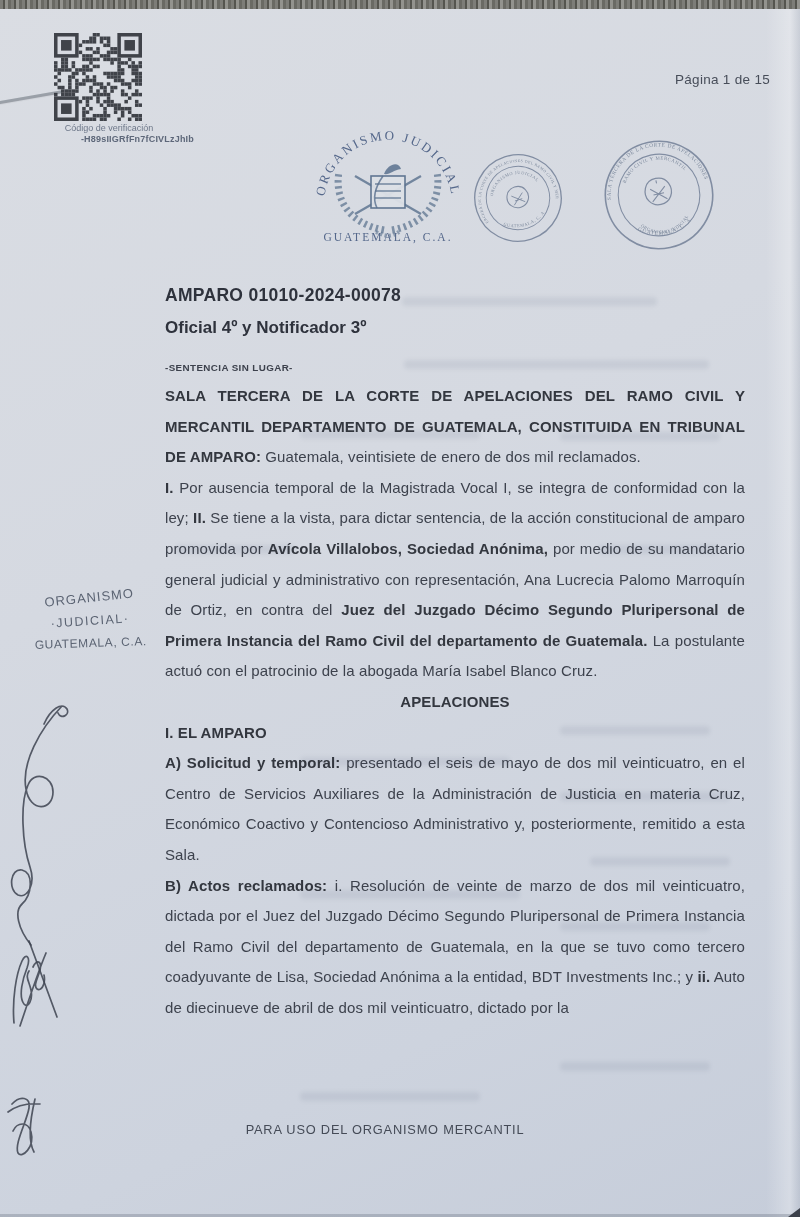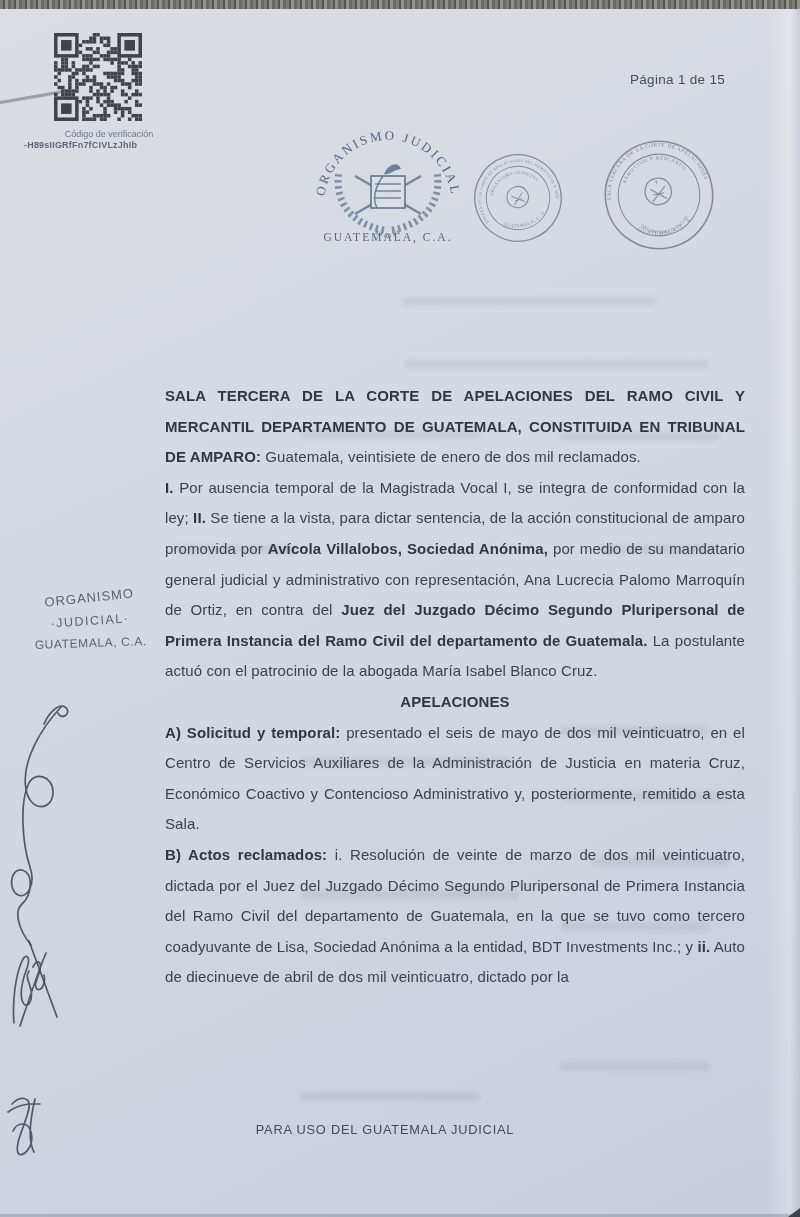--- a/index.html
+++ b/index.html
@@ -15,26 +15,26 @@
     background:linear-gradient(90deg,rgba(255,255,255,0) 0%,rgba(255,255,255,.28) 70%,rgba(160,168,182,.25) 100%);}
   .edge-bottom{position:absolute;left:0;bottom:0;width:100%;height:3px;background:rgba(110,118,132,.35);}
   .corner-nub{position:absolute;right:0;bottom:0;width:0;height:0;
     border-right:12px solid #3c414b;border-top:9px solid transparent;}
   .staple{position:absolute;left:-4px;top:96px;width:66px;height:2px;background:#9aa0a8;
     transform:rotate(-10deg);border-radius:2px;box-shadow:0 1px 1px rgba(80,85,95,.5);}
 
   
   .qr-wrap{position:absolute;left:36px;top:33px;width:170px;text-align:left;}
   .qr-svg{display:block;margin-left:14px;width:96px;height:88px;opacity:.88;}
-  .qr-label{margin-top:8px;width:170px;margin-left:-12px;text-align:center;
+  .qr-label{margin-top:2px;width:170px;margin-left:-12px;text-align:center;
     font-size:9px;color:#6d7789;line-height:11px;}
-  .qr-code-text{width:170px;margin-left:-12px;text-align:left;
+  .qr-code-text{width:170px;margin-left:-12px;text-align:right;
     font-size:9px;font-weight:bold;color:#5d6779;letter-spacing:.2px;}
 
-  .page-number{position:absolute;left:630px;top:72px;width:140px;text-align:left;
+  .page-number{position:absolute;left:630px;top:72px;width:140px;text-align:right;
     font-size:13.5px;color:#474d59;letter-spacing:.3px;}
 
   
   .emblem{position:absolute;left:298px;top:112px;width:180px;height:132px;}
   .emblem text{fill:#54678a;font-family:"Liberation Serif",serif;}
 
   .seal{position:absolute;opacity:.88;}
   .seal-small{left:470px;top:150px;width:96px;height:96px;transform:rotate(-18deg);}
   .seal-large{left:600px;top:136px;width:118px;height:118px;transform:rotate(-12deg);}
   .seal text{fill:#6f7d92;font-family:"Liberation Serif",serif;}
@@ -401,36 +401,42 @@
     <text font-size="4.2" letter-spacing=".4">
       <textPath href="#slMid" startOffset="50%" text-anchor="middle">ORGANISMO JUDICIAL</textPath>
     </text>
     <text font-size="5" letter-spacing=".8">
       <textPath href="#slBottom" startOffset="50%" text-anchor="middle">GUATEMALA, C. A.</textPath>
     </text>
     <path class="ring" d="M44,46 c4,-9 18,-9 22,0 c4,9 -2,18 -11,18 c-9,0 -15,-9 -11,-18 z" stroke-width="1.2"></path>
     <path d="M48,48 l14,12 M62,48 l-14,12 M50,54 h10 M55,44 v-3" stroke="#76839a" stroke-width="1" fill="none"></path>
   </svg>
 
+  <div class="title-block">
+    <div class="case-number">AMPARO 01010-2024-00078</div>
+    <div class="officer-line">Oficial 4º y Notificador 3º</div>
+    <div class="ruling-tag">-SENTENCIA SIN LUGAR-</div>
+  </div>
 
   <div class="doc-body">
     <p><b>SALA TERCERA DE LA CORTE DE APELACIONES DEL RAMO CIVIL Y MERCANTIL DEPARTAMENTO DE GUATEMALA, CONSTITUIDA EN TRIBUNAL DE AMPARO: </b><span>Guatemala, veintisiete de enero de dos mil reclamados.</span></p>
     <p><b>I.</b><span> Por ausencia temporal de la Magistrada Vocal I, se integra de conformidad con la ley; </span><b>II.</b><span> Se tiene a la vista, para dictar sentencia, de la acción constitucional de amparo promovida por </span><b>Avícola Villalobos, Sociedad Anónima,</b><span> por medio de su mandatario general judicial y administrativo con representación, Ana Lucrecia Palomo Marroquín de Ortiz, en contra del </span><b>Juez del Juzgado Décimo Segundo Pluripersonal de Primera Instancia del Ramo Civil del departamento de Guatemala.</b><span> La postulante actuó con el patrocinio de la abogada María Isabel Blanco Cruz.</span></p>
     <p class="center-head">APELACIONES</p>
+    <p class="sub-head">I. EL AMPARO</p>
     <p><b>A) Solicitud y temporal:</b><span> presentado el seis de mayo de dos mil veinticuatro, en el Centro de Servicios Auxiliares de la Administración de Justicia en materia Cruz, Económico Coactivo y Contencioso Administrativo y, posteriormente, remitido a esta Sala.</span></p>
     <p><b>B) Actos reclamados:</b><span> i. Resolución de veinte de marzo de dos mil veinticuatro, dictada por el Juez del Juzgado Décimo Segundo Pluripersonal de Primera Instancia del Ramo Civil del departamento de Guatemala, en la que se tuvo como tercero coadyuvante de Lisa, Sociedad Anónima a la entidad, BDT Investments Inc.; y </span><b>ii.</b><span> Auto de diecinueve de abril de dos mil veinticuatro, dictado por la</span></p>
   </div>
 
   <div class="margin-stamp">
     <div class="l1">ORGANISMO</div>
     <div class="l2">·JUDICIAL·</div>
     <div class="l3">GUATEMALA, C.A.</div>
   </div>
 
   <svg class="sig-layer" viewBox="0 0 800 1217">
     <path d="M44,724 c6,-14 18,-23 23,-15 c3,6 -6,11 -9,4 M62,706 C40,729 21,763 26,789 C30,813 53,811 53,792 C53,776 34,770 28,785 C20,803 22,843 30,867 C36,885 27,899 18,895 C8,890 10,868 22,870 C34,873 32,895 22,904 C14,911 18,929 31,945"></path>
     <path d="M29,941 L57,1017"></path>
     <path d="M14,1023 C12,1000 16,974 22,961 C26,952 31,957 27,968 C23,978 18,996 24,1004 C28,1009 33,1000 31,990 C29,981 25,977 29,971 M33,967 C37,959 42,961 40,970 C38,978 33,985 37,989 C41,992 46,984 44,975 M20,1026 C28,1002 38,972 46,953"></path>
     <path d="M12,1104 C20,1095 31,1097 29,1108 C27,1121 14,1144 18,1153 C22,1159 35,1147 31,1132 C28,1121 17,1122 13,1131 M35,1099 C30,1120 28,1141 34,1152 M8,1112 C16,1106 28,1103 40,1104"></path>
   </svg>
 
-  <div class="footer-line">PARA USO DEL GUATEMALA JUDICIAL</div>
+  <div class="footer-line">PARA USO DEL ORGANISMO MERCANTIL</div>
 </div>
 
 </body></html>

